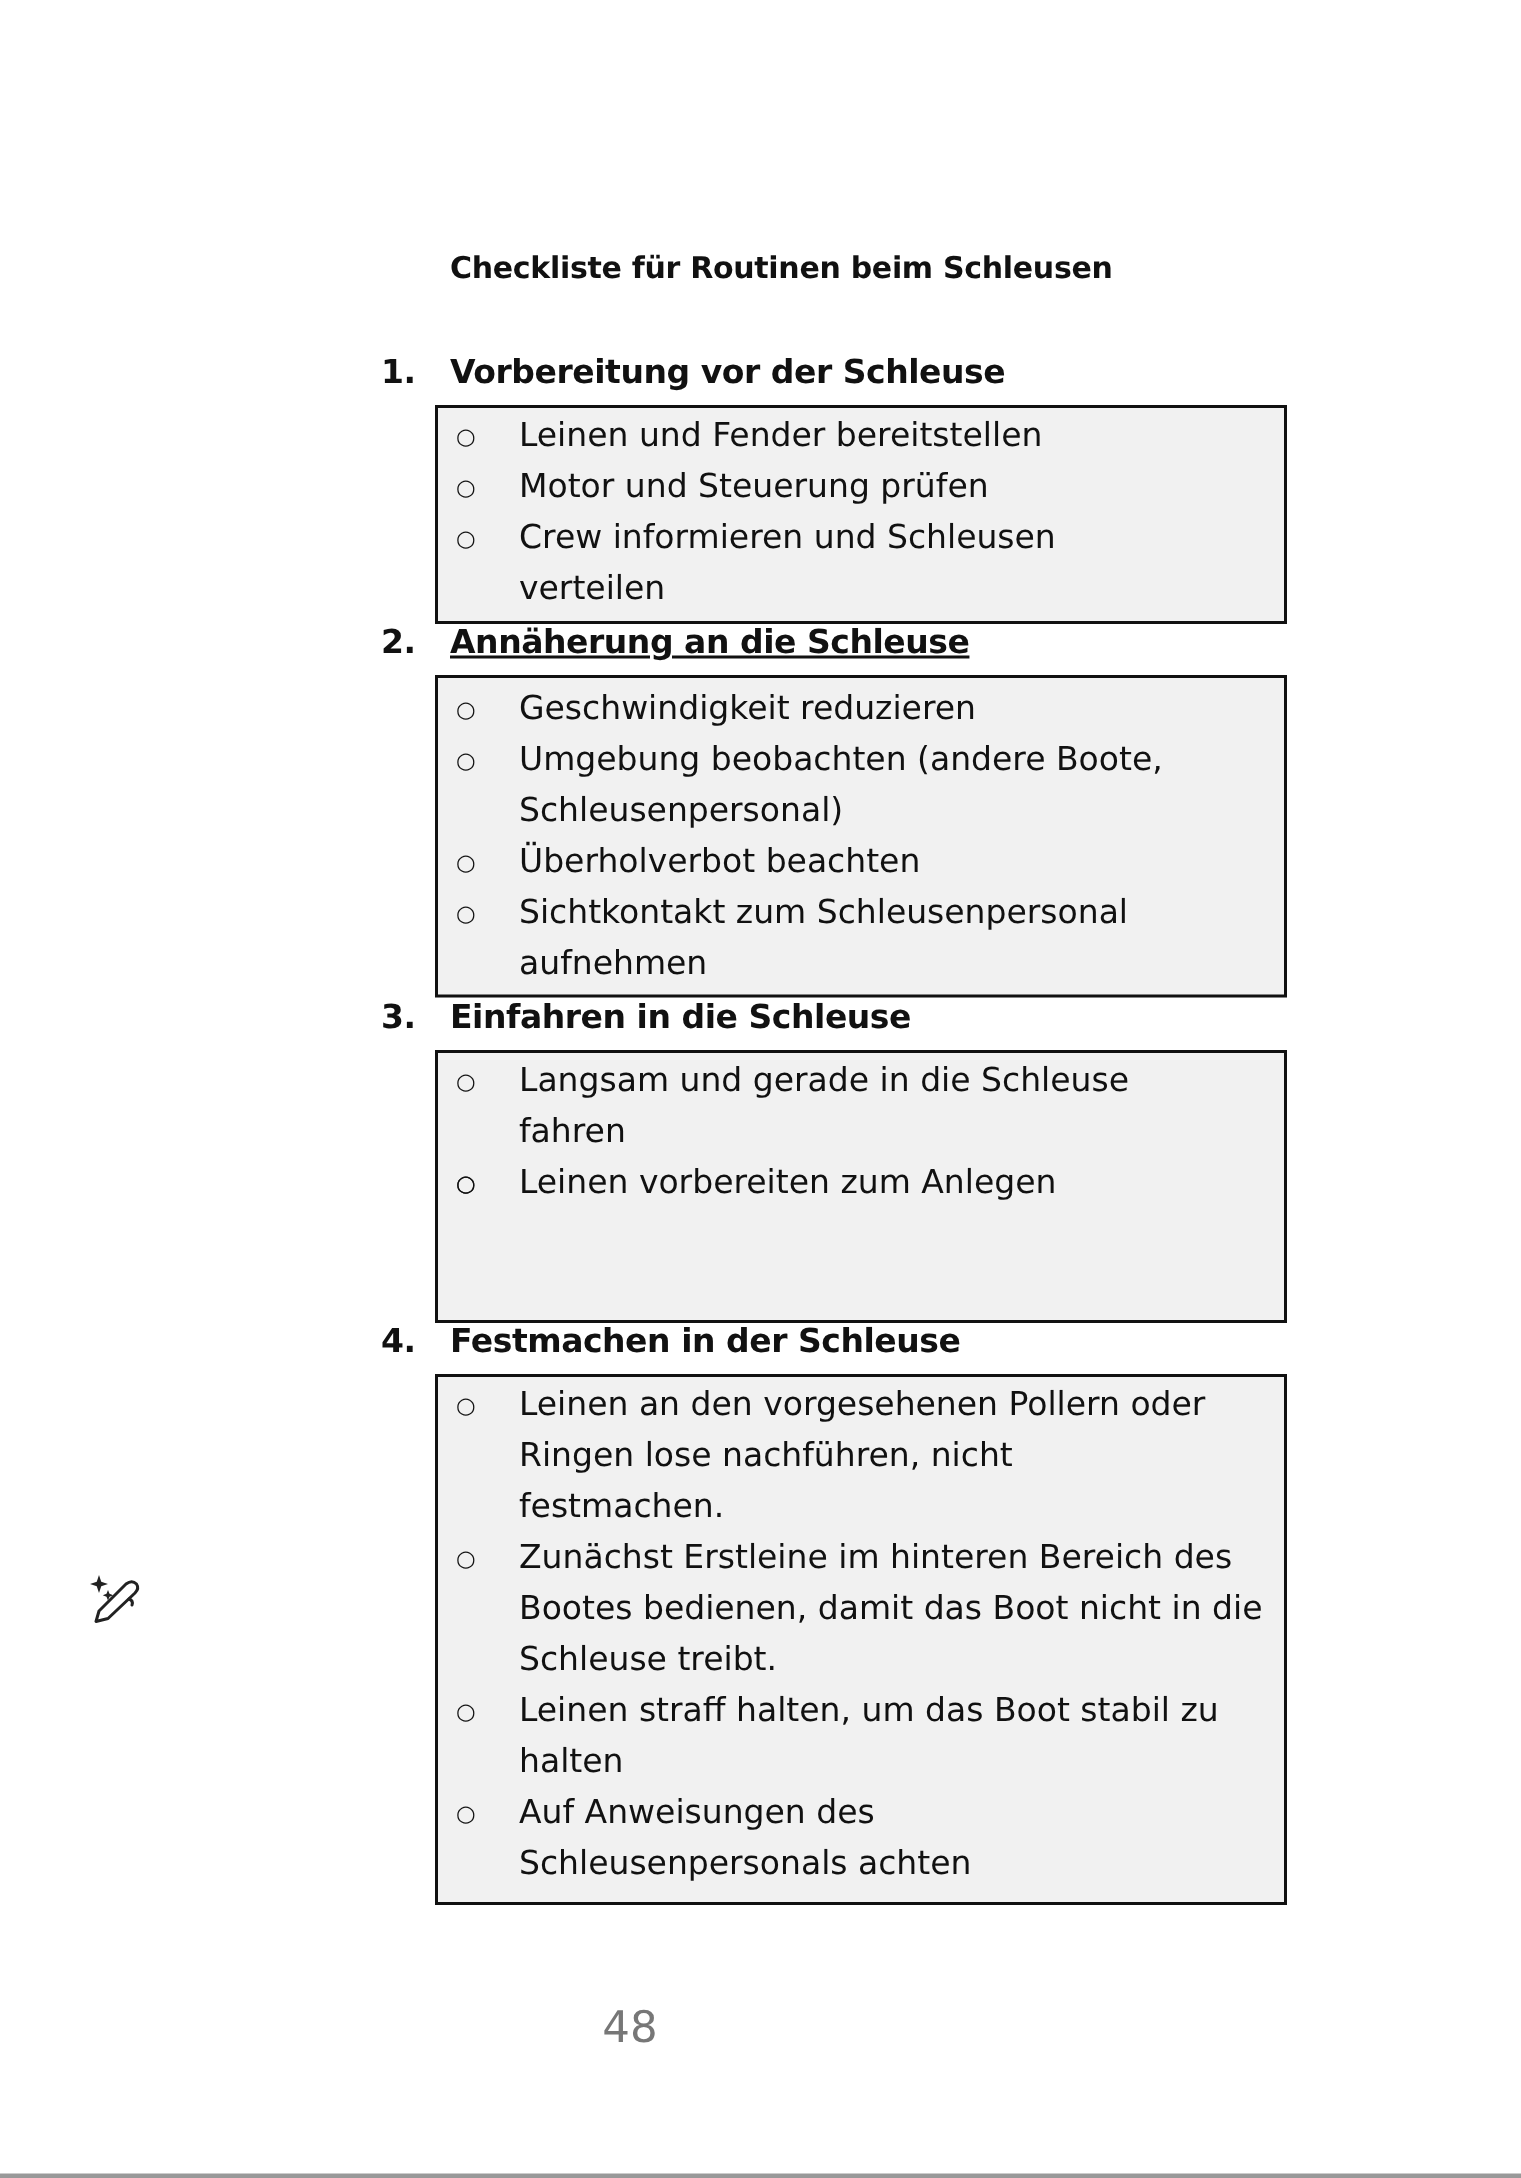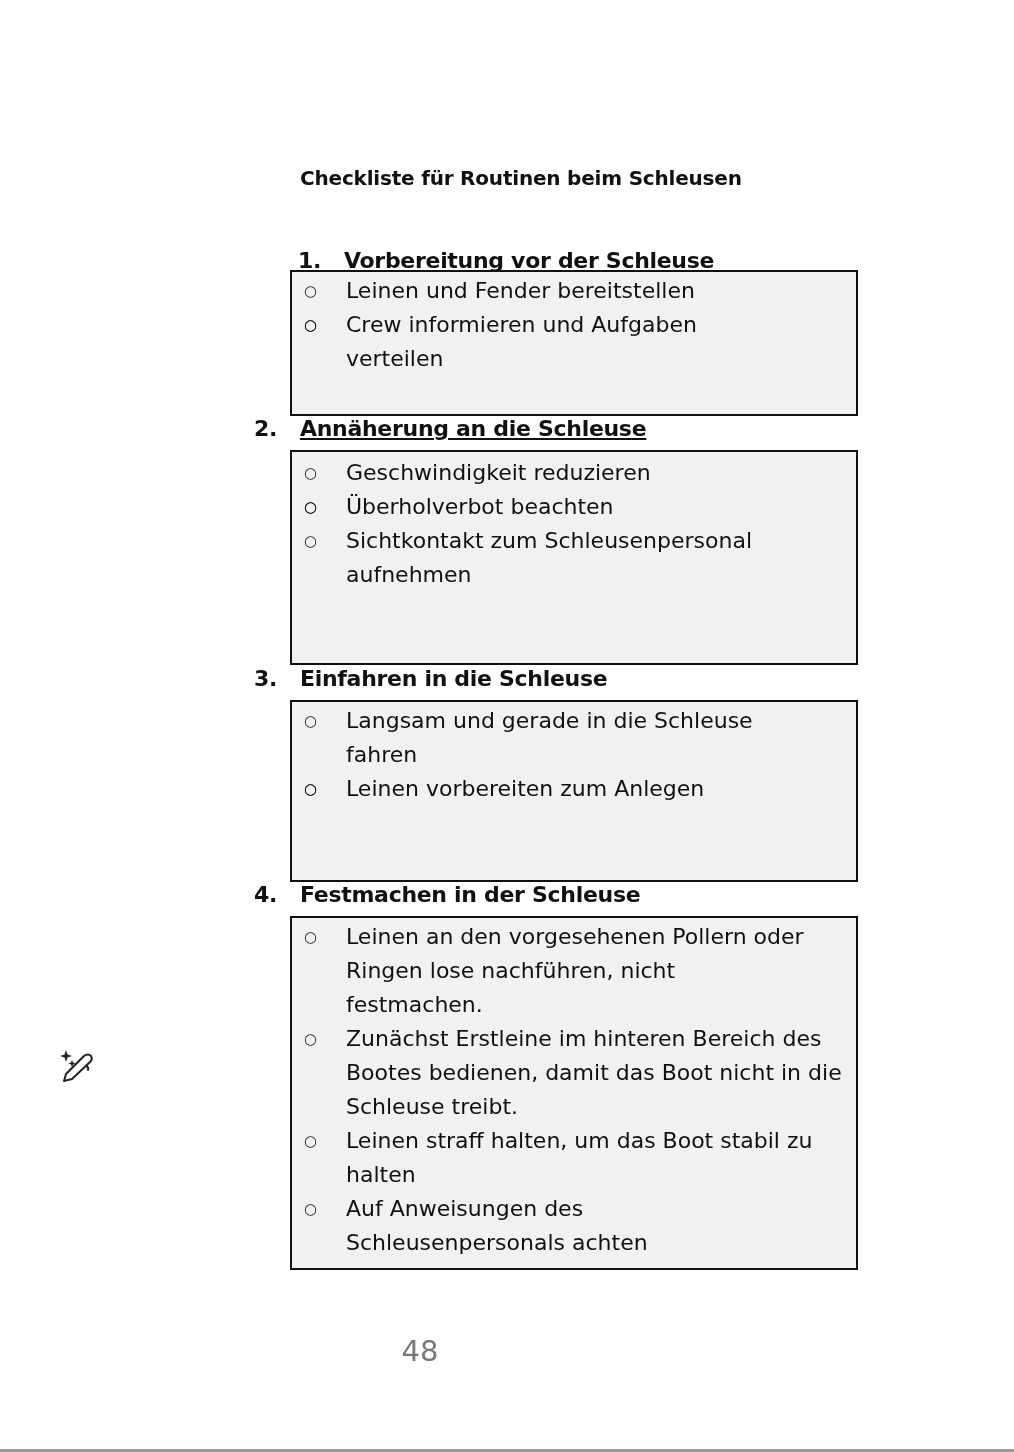--- a/index.html
+++ b/index.html
@@ -14,35 +14,35 @@
   .page-num { position:absolute; left:0; width:840px; top:1334px; text-align:center; font-size:29px; color:#777; }
   .bottom-bar { position:absolute; left:0; top:1449px; width:1014px; height:3px; background:#999; }
   .edit-icon { position:absolute; left:60px; top:1048px; width:38px; height:40px; }
 </style>
 </head>
 <body>
 
 <div>
   <div class="title">Checkliste für Routinen beim Schleusen</div>
 
-  <div class="section-head" style="top:248px;margin-left:44px;">
+  <div class="section-head" style="top:236px;">
     <span class="num">1.</span><span>Vorbereitung vor der Schleuse</span>
   </div>
   <div class="box" style="top:270px; height:146px; padding-top:2px;">
     <div class="item"><span class="bullet">○</span><span>Leinen und Fender bereitstellen</span></div>
-    <div class="item"><span class="bullet">○</span></div>
-    <div class="item" style="padding-right:100px;"><span class="bullet">○</span><span>Crew informieren und Aufgaben verteilen</span></div>
+    <div class="item"><span class="bullet">○</span><span>Motor und Steuerung prüfen</span></div>
+    <div class="item" style="padding-right:100px;"><span class="bullet">○</span><span>Crew informieren und Schleusen verteilen</span></div>
   </div>
 
   <div class="section-head" style="top:416px;text-decoration:underline;">
     <span class="num">2.</span><span>Annäherung an die Schleuse</span>
   </div>
   <div class="box" style="top:450px; height:215px; padding-top:4px;">
     <div class="item"><span class="bullet">○</span><span>Geschwindigkeit reduzieren</span></div>
-    <div class="item"><span class="bullet">○</span></div>
+    <div class="item"><span class="bullet">○</span><span>Umgebung beobachten (andere Boote, Schleusenpersonal)</span></div>
     <div class="item"><span class="bullet">○</span><span>Überholverbot beachten</span></div>
     <div class="item" style="padding-right:40px;"><span class="bullet">○</span><span>Sichtkontakt zum Schleusenpersonal aufnehmen</span></div>
   </div>
 
   <div class="section-head" style="top:666px;">
     <span class="num">3.</span><span>Einfahren in die Schleuse</span>
   </div>
   <div class="box" style="top:700px; height:182px; padding-top:2px;">
     <div class="item" style="padding-right:40px;"><span class="bullet">○</span><span>Langsam und gerade in die Schleuse fahren</span></div>
     <div class="item" style="padding-right:120px;"><span class="bullet">○</span></div>

